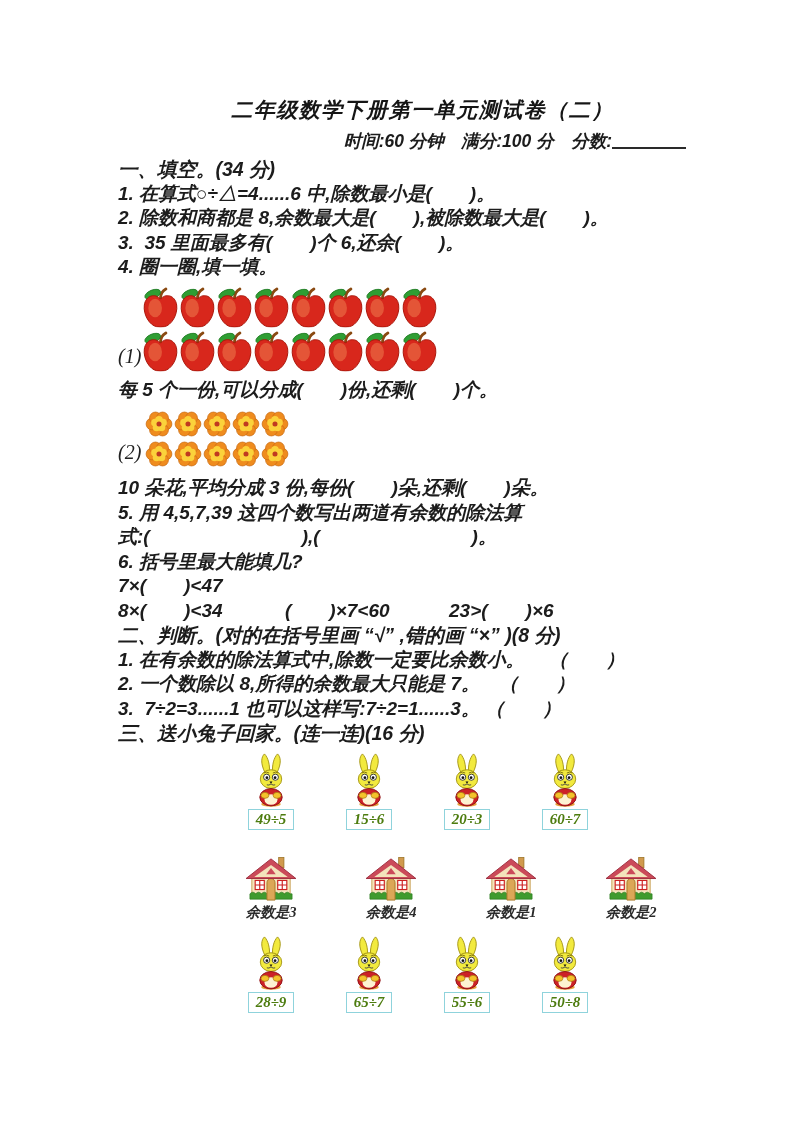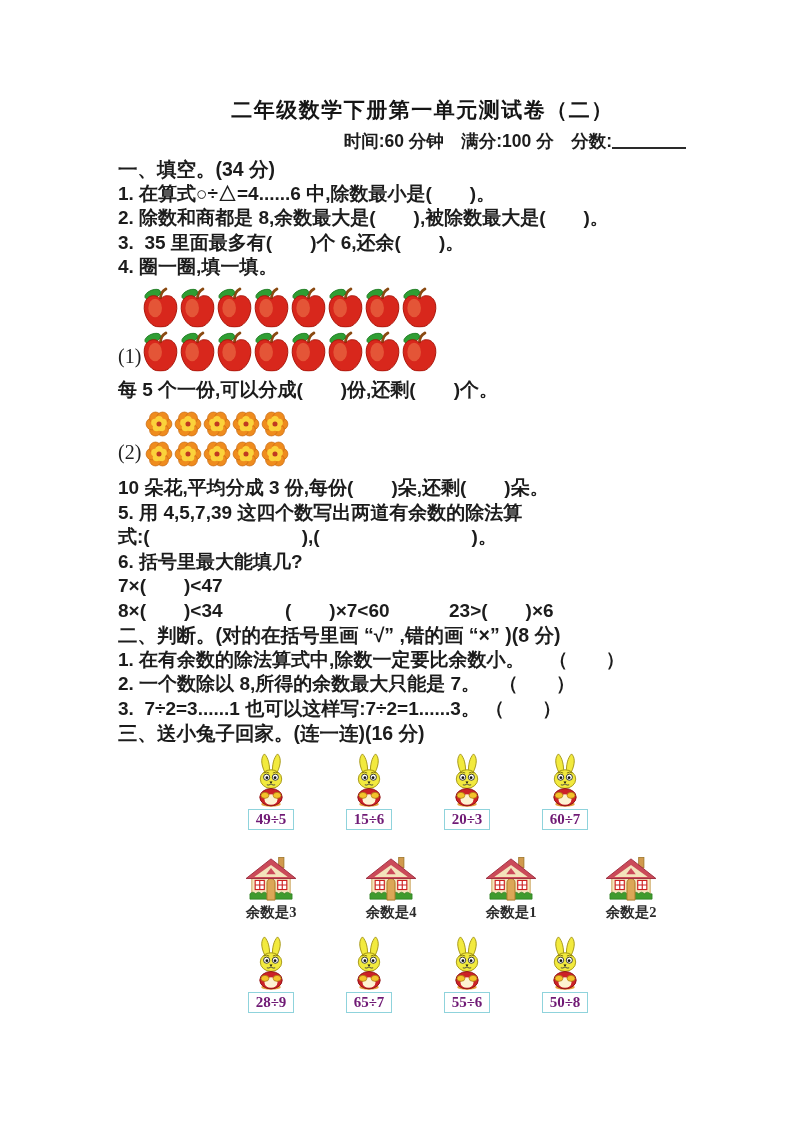--- a/index.html
+++ b/index.html
@@ -1,20 +1,20 @@
 <!DOCTYPE html>
 <html><head>
 <meta charset="utf-8">
 <style>
   * { margin:0; padding:0; box-sizing:border-box; }
   html,body { background:#ffffff; }
   .page {
     position:relative; width:793px; height:1122px; margin:0 auto;
     background:#ffffff; overflow:hidden;
-    font-family:"Liberation Sans", sans-serif; color:#1c1c1c;
+    font-family:"Liberation Sans", sans-serif; color:#1c1c1c;font-style:italic;
   }
   .title {
     margin-top:96px; padding-left:52px; text-align:center;
     font-family:"DejaVu Serif", serif; font-weight:bold;
     font-size:21px; letter-spacing:1.5px; color:#151515;
   }
   .meta {
     margin-top:5px; padding-right:107px; text-align:right;
     font-weight:bold; font-size:17.5px; white-space:pre;padding-left:36px;
   }
@@ -48,21 +48,21 @@
   .mrow { display:grid; grid-template-columns:repeat(4,98px); justify-items:center; }
   .mrow-houses { margin-top:26px;gap:22px; }
   .mrow-rabbits2 { margin-top:14px; }
   .mcell { display:flex; flex-direction:column; align-items:center; }
   .rabbit-icon { width:44px; height:54px; }
   .house-icon { width:52px; height:46px; }
   .dlabel {
     margin-top:2px; min-width:46px; height:21px; padding:0 6px;
     border:1.5px solid #8fd3dc; background:#fff;
     font-family:"Liberation Serif", serif; font-weight:bold; font-size:15px;
-    line-height:18px; text-align:center; color:#701a75; white-space:pre;
+    line-height:18px; text-align:center; color:#4d7c0f; white-space:pre;
   }
   .hlabel {
     margin-top:1px; font-family:"Liberation Serif", serif; font-weight:bold;
     font-size:14.5px; color:#2a2a2a; white-space:pre;
   }
   .defs-hidden { position:absolute; width:0; height:0; overflow:hidden; }
 </style>
 </head>
 <body>
 

